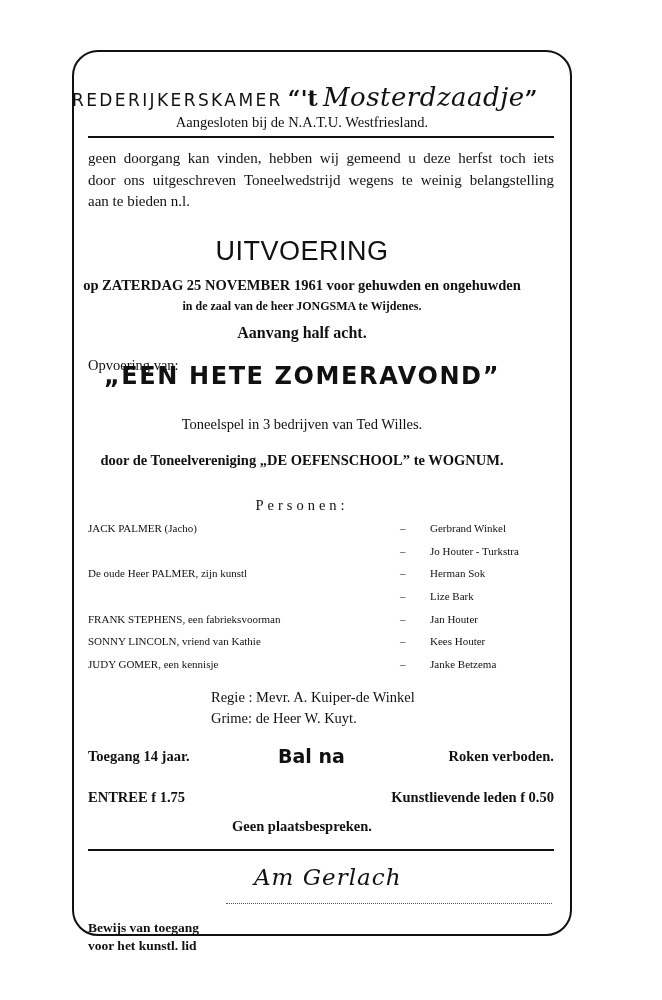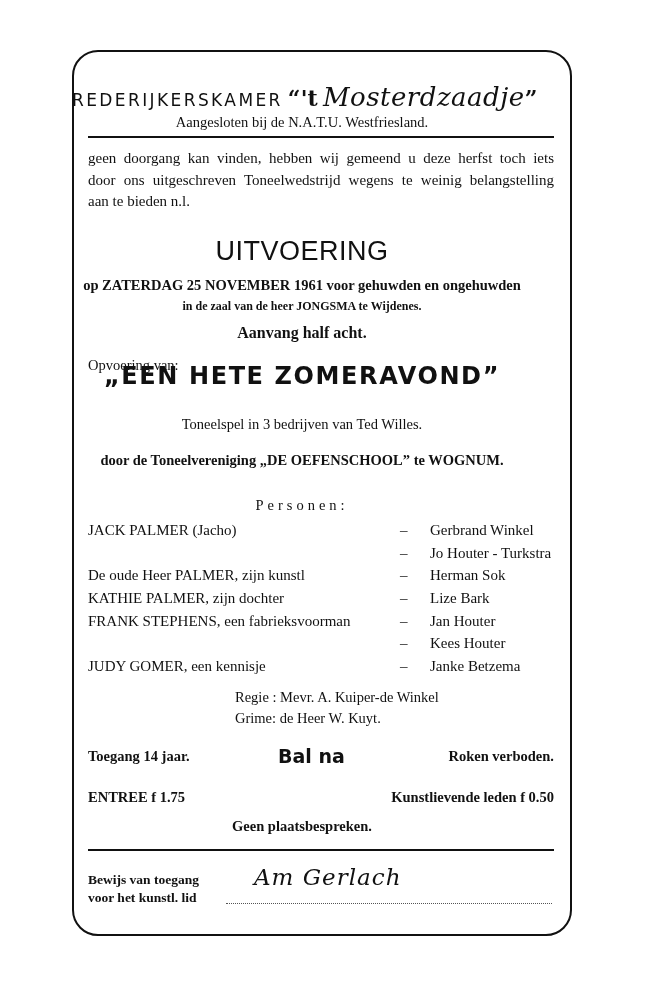--- a/index.html
+++ b/index.html
@@ -46,32 +46,32 @@
   .play {
     top: 362px; font-size: 24px; font-weight: bold; letter-spacing: 1.6px;
     font-family: "DejaVu Sans", "Liberation Sans", sans-serif;
   }
   .playsub { top: 416px; font-size: 14.5px; }
   .troupe { top: 452px; font-size: 14.5px; }
   .personen { top: 497px; font-size: 14.5px; letter-spacing: 4px; }
   .cast {
     position: absolute; left: 88px; top: 522px; width: 470px;
   }
-  .cast-row { position: relative; height: 22.7px; font-size: 15px; }
+  .cast-row { position: relative; height: 22.7px; font-size: 11px; }
   .cast-row .role { position: absolute; left: 0; white-space: nowrap; }
   .cast-row .dash { position: absolute; left: 312px; }
   .cast-row .actor { position: absolute; left: 342px; white-space: nowrap; }
-  .crew { left: 211px; font-size: 14.5px; margin-left: 24px; }
+  .crew { left: 211px; font-size: 14.5px; }
   .row3 { top: 748px; font-size: 14.5px; }
   .bal {
     font-family: "DejaVu Sans", "Liberation Sans", sans-serif; font-weight: bold; font-size: 19px;
   }
   .row4 { top: 789px; font-size: 14.5px; }
   .geen { top: 818px; font-size: 14.5px; }
-  .bewijs { left: 88px; font-size: 13.5px; line-height: 18px; font-weight: bold; }
+  .bewijs { left: 88px; font-size: 13.5px; line-height: 18px; font-weight: bold; margin-top: 48px; }
   .dots {
     position: absolute; left: 226px; top: 903px; width: 326px; border-top: 1px dotted #555;
   }
   .signature {
     position: absolute; left: 254px; top: 864px; font-size: 23px; font-style: italic;
     font-family: "DejaVu Serif", serif; letter-spacing: 1px;
   }
 </style>
 </head>
 <body>
@@ -113,30 +113,30 @@
   <div class="cast-row">
     <span class="dash">–</span>
     <span class="actor">Jo Houter - Turkstra</span>
   </div>
   <div class="cast-row">
     <span class="role">De oude Heer PALMER, zijn kunstl</span>
     <span class="dash">–</span>
     <span class="actor">Herman Sok</span>
   </div>
   <div class="cast-row">
-    <span class="role">KATHIE PALMER, zijn dochter</span>
     <span class="dash">–</span>
     <span class="actor">Lize Bark</span>
   </div>
   <div class="cast-row">
     <span class="role">FRANK STEPHENS, een fabrieksvoorman</span>
     <span class="dash">–</span>
     <span class="actor">Jan Houter</span>
   </div>
   <div class="cast-row">
+    <span class="role">SONNY LINCOLN, vriend van Kathie</span>
     <span class="dash">–</span>
     <span class="actor">Kees Houter</span>
   </div>
   <div class="cast-row">
     <span class="role">JUDY GOMER, een kennisje</span>
     <span class="dash">–</span>
     <span class="actor">Janke Betzema</span>
   </div>
 </div>
 

